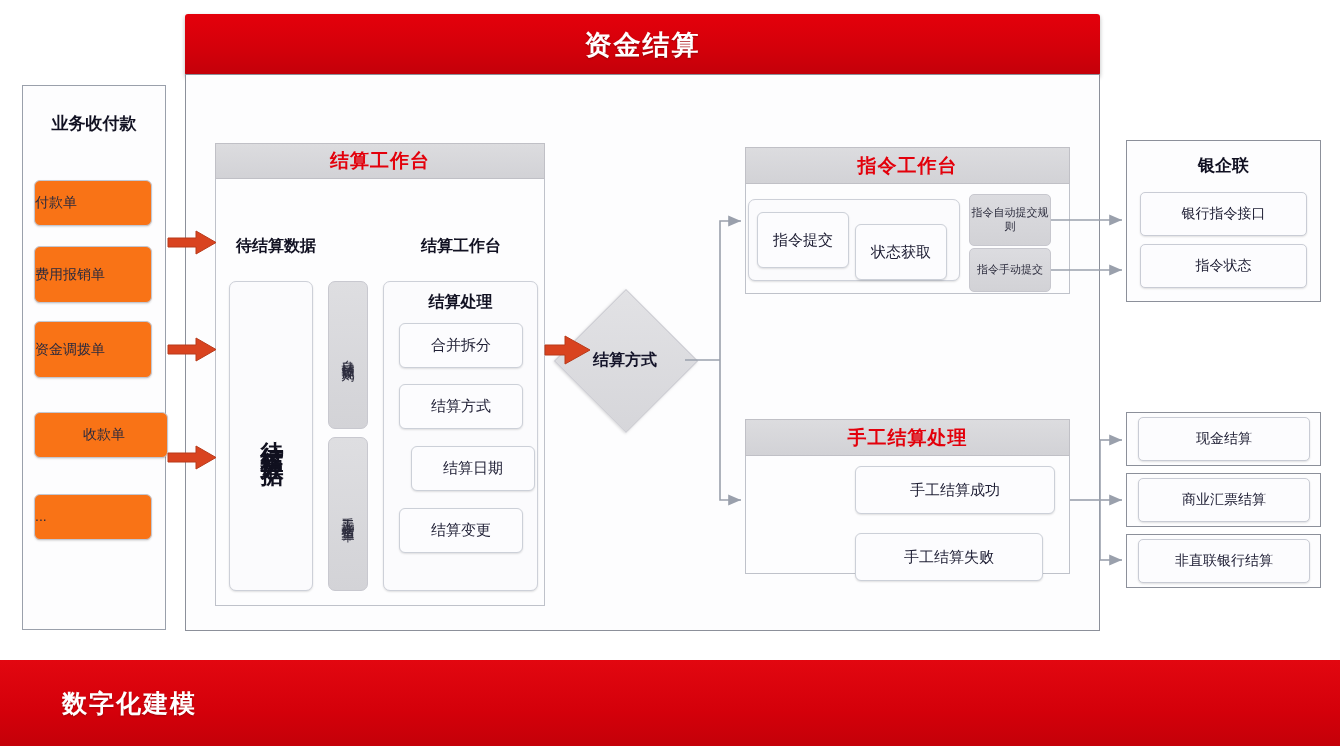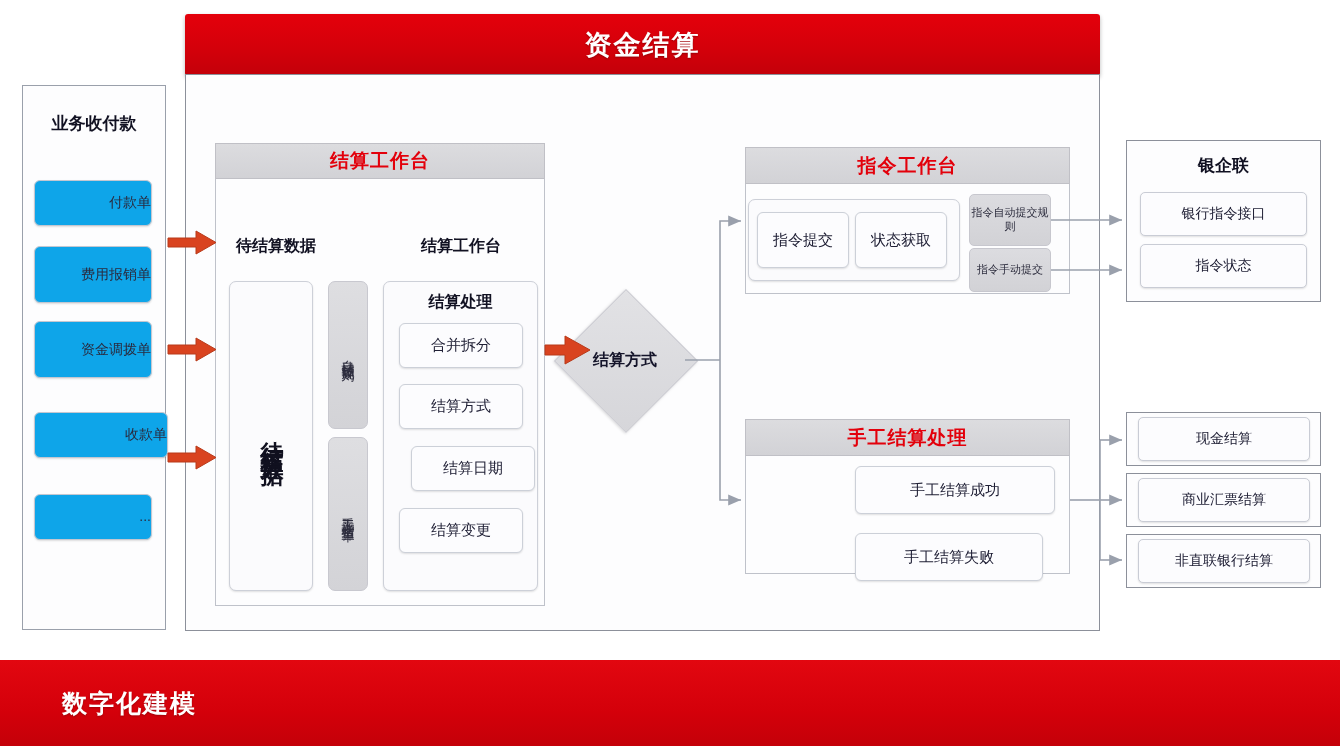--- a/index.html
+++ b/index.html
@@ -31,24 +31,24 @@
 
   
   #left-panel{
     left:22px;top:85px;width:144px;height:545px;
     background:#fdfdfe;border:1px solid #9aa0ab;
   }
   #left-panel .hdr{
     margin-top:26px;text-align:center;font-size:17px;font-weight:bold;color:#111122;
   }
   .doc-box{
-    margin:0 auto;width:118px;background:#0ea5e9;
+    margin:0 auto;width:118px;background:#f97316;
     border:1px solid #c3c7d1;border-radius:6px;
     box-shadow:0 1px 2px rgba(0,0,0,.13);
-    display:flex;align-items:center;justify-content:flex-end;
+    display:flex;align-items:center;justify-content:flex-start;
     text-align:center;font-size:14px;color:#2a2a3e;line-height:1.25;
   }
 
   
   .panel-head{
     background:linear-gradient(180deg,#dcdcdf 0%,#d2d2d6 100%);
     border:1px solid #c0c0c6;
     display:flex;align-items:center;justify-content:center;
   }
   .panel-head .ht{font-size:19px;font-weight:bold;color:#e3000b;letter-spacing:1px;}
@@ -132,21 +132,21 @@
 
 <div class="abs" id="left-panel">
   <div class="hdr">业务收付款</div>
 </div>
 <div class="abs doc-box" style="left:34px;top:180px;width:118px;height:46px;">
   <span>付款单</span>
 </div>
 <div class="abs doc-box" style="left:34px;top:246px;width:118px;height:57px;">
   <span>费用报销单</span>
 </div>
-<div class="abs doc-box" style="left:34px;top:321px;width:118px;height:57px;padding-left:22px;">
+<div class="abs doc-box" style="left:34px;top:321px;width:118px;height:57px;">
   <span>资金调拨单</span>
 </div>
 <div class="abs doc-box" style="left:34px;top:412px;width:134px;height:46px;padding-left:48px;">
   <span>收款单</span>
 </div>
 <div class="abs doc-box" style="left:34px;top:494px;width:118px;height:46px;">
   <span>...</span>
 </div>
 
 <div class="abs panel-head" style="left:215px;top:143px;width:330px;height:36px;">
@@ -194,21 +194,21 @@
 
 <div class="abs panel-head" style="left:745px;top:147px;width:325px;height:37px;">
   <span class="ht">指令工作台</span>
 </div>
 <div class="abs panel-body" style="left:745px;top:184px;width:325px;height:110px;"></div>
 
 <div class="abs soft-box" style="left:748px;top:199px;width:212px;height:82px;"></div>
 <div class="abs item-box" style="left:757px;top:212px;width:92px;height:56px;line-height:1.3;text-align:center;">
   <span>指令提交</span>
 </div>
-<div class="abs item-box" style="left:855px;top:212px;width:92px;height:56px;line-height:1.3;text-align:center;">
+<div class="abs item-box" style="left:855px;top:224px;width:92px;height:56px;line-height:1.3;text-align:center;">
   <span>状态获取</span>
 </div>
 
 <div class="abs" style="left:969px;top:194px;width:82px;height:52px;
      background:linear-gradient(180deg,#dcdce0 0%,#d2d2d6 100%);border:1px solid #c7c7ce;border-radius:5px;
      display:flex;align-items:center;justify-content:center;text-align:center;font-size:11px;line-height:1.25;color:#2b2b3c;">
   <span>指令自动提交规则</span>
 </div>
 <div class="abs" style="left:969px;top:248px;width:82px;height:44px;
      background:linear-gradient(180deg,#dcdce0 0%,#d2d2d6 100%);border:1px solid #c7c7ce;border-radius:5px;

